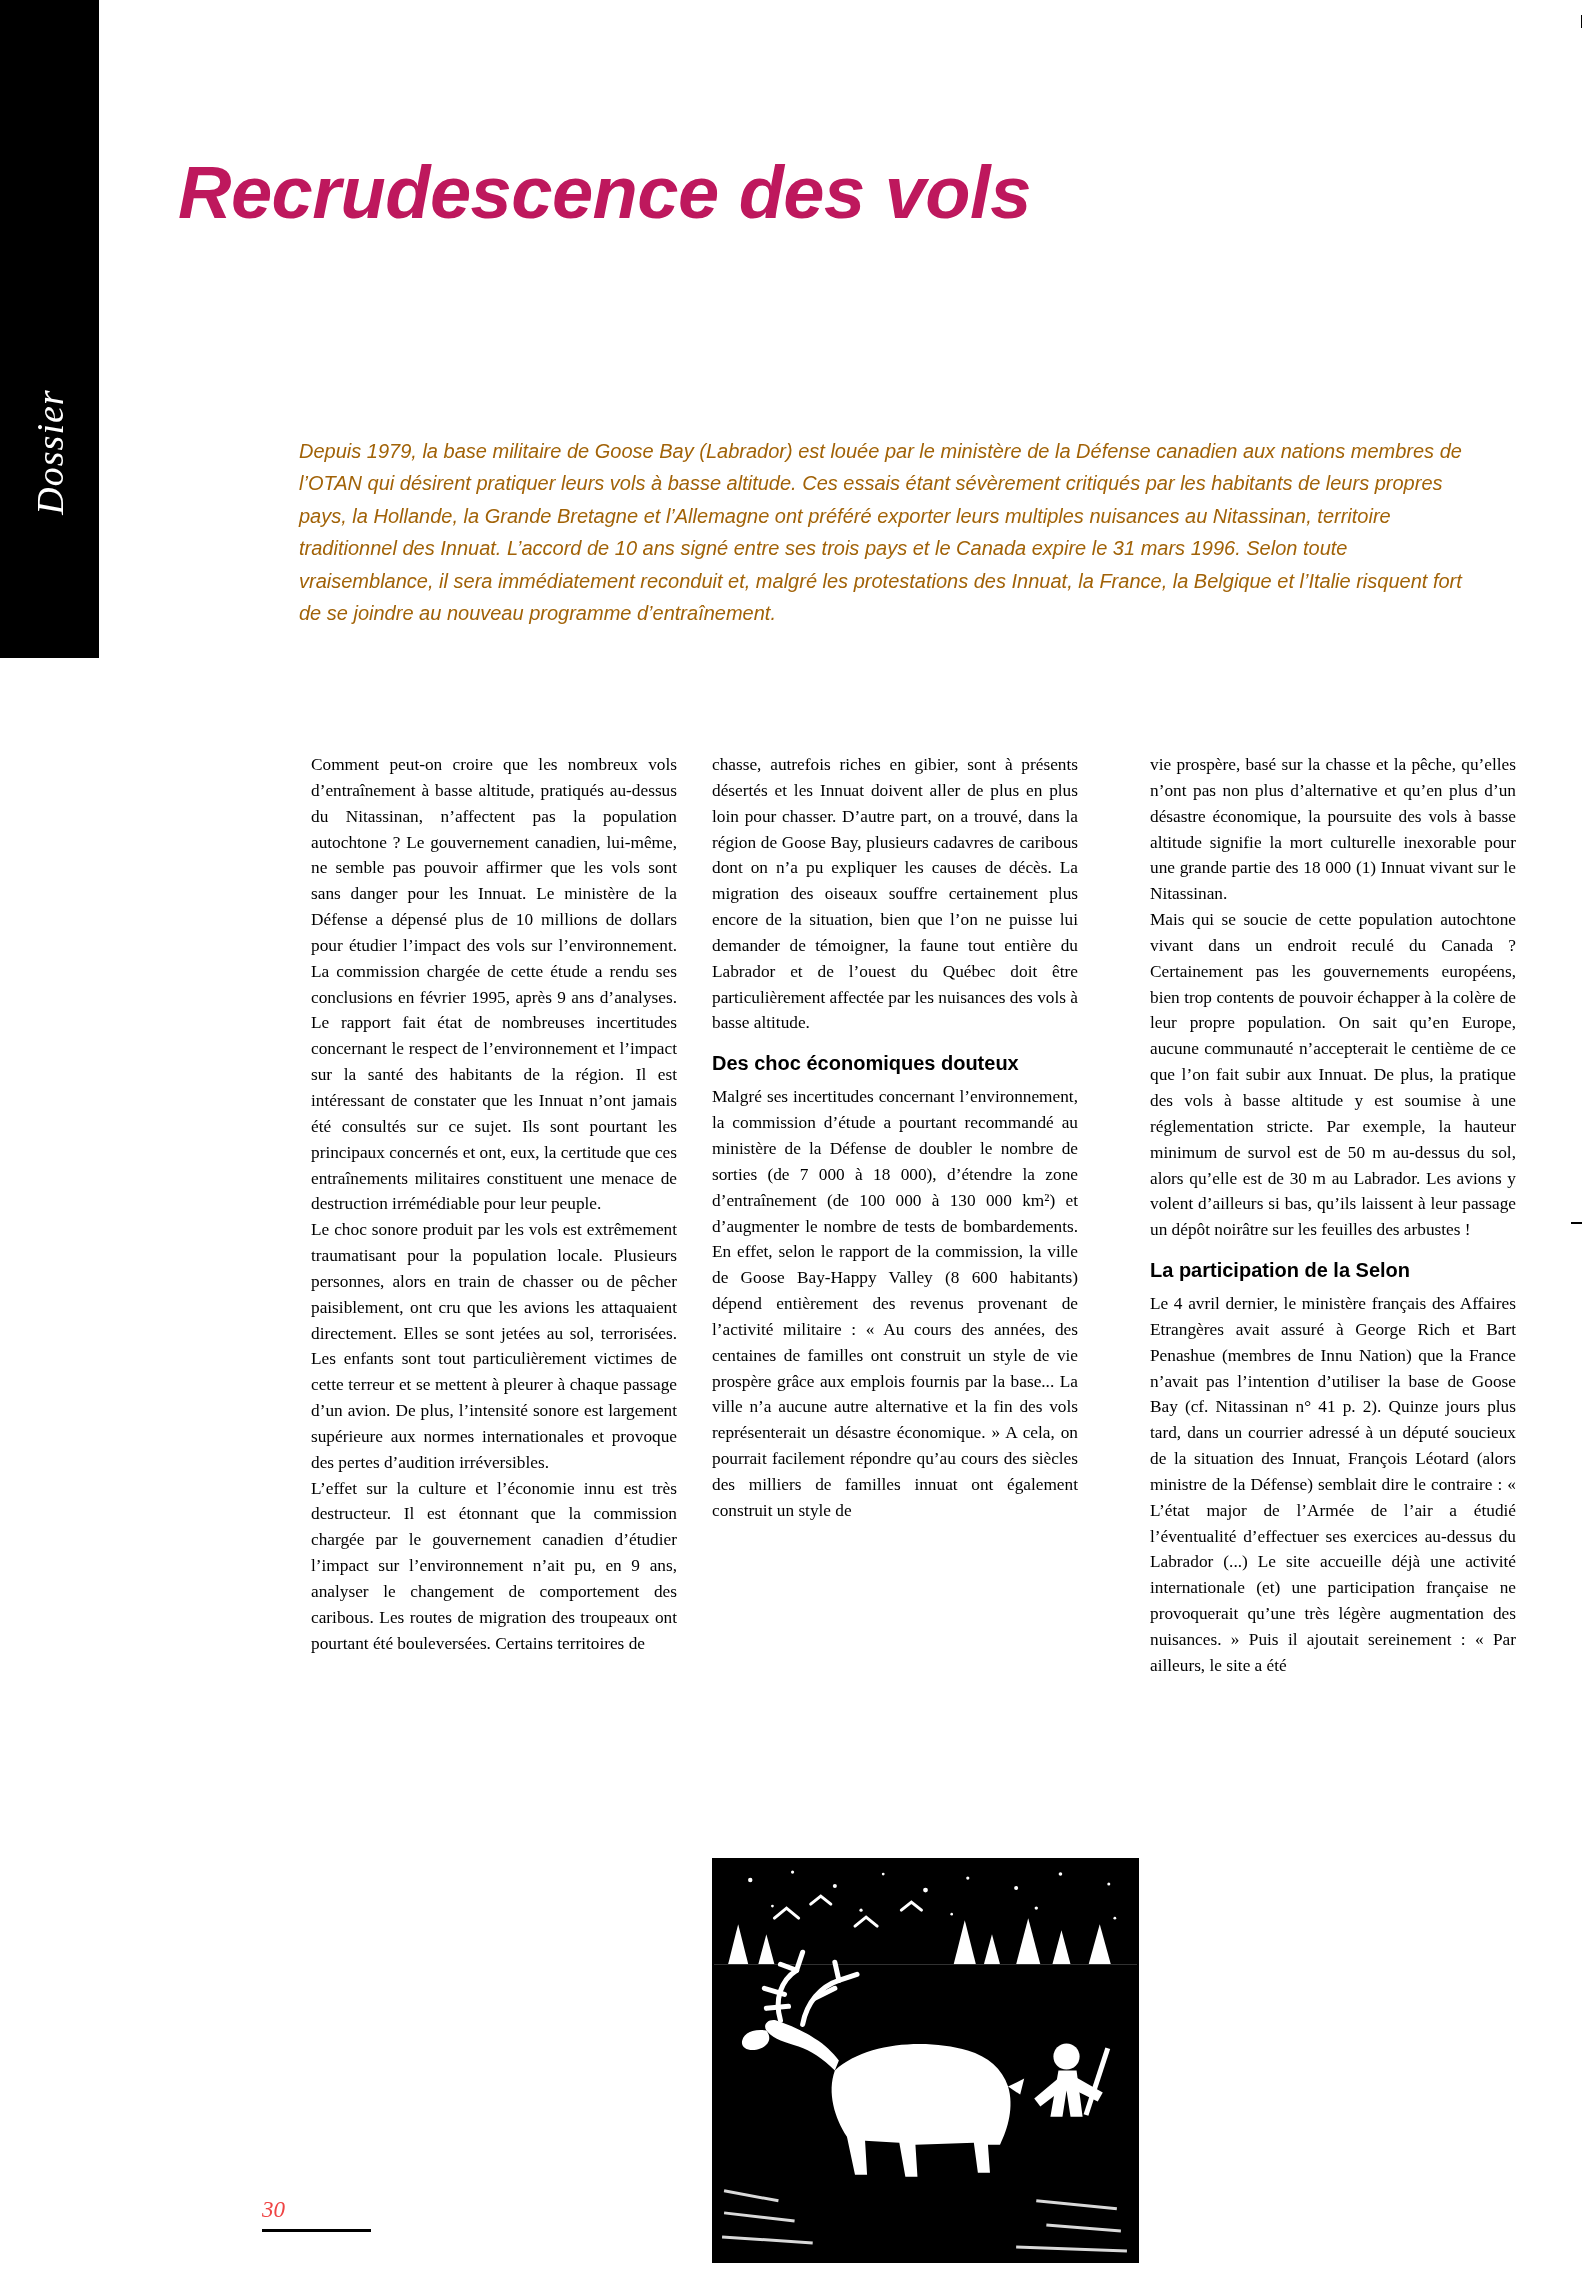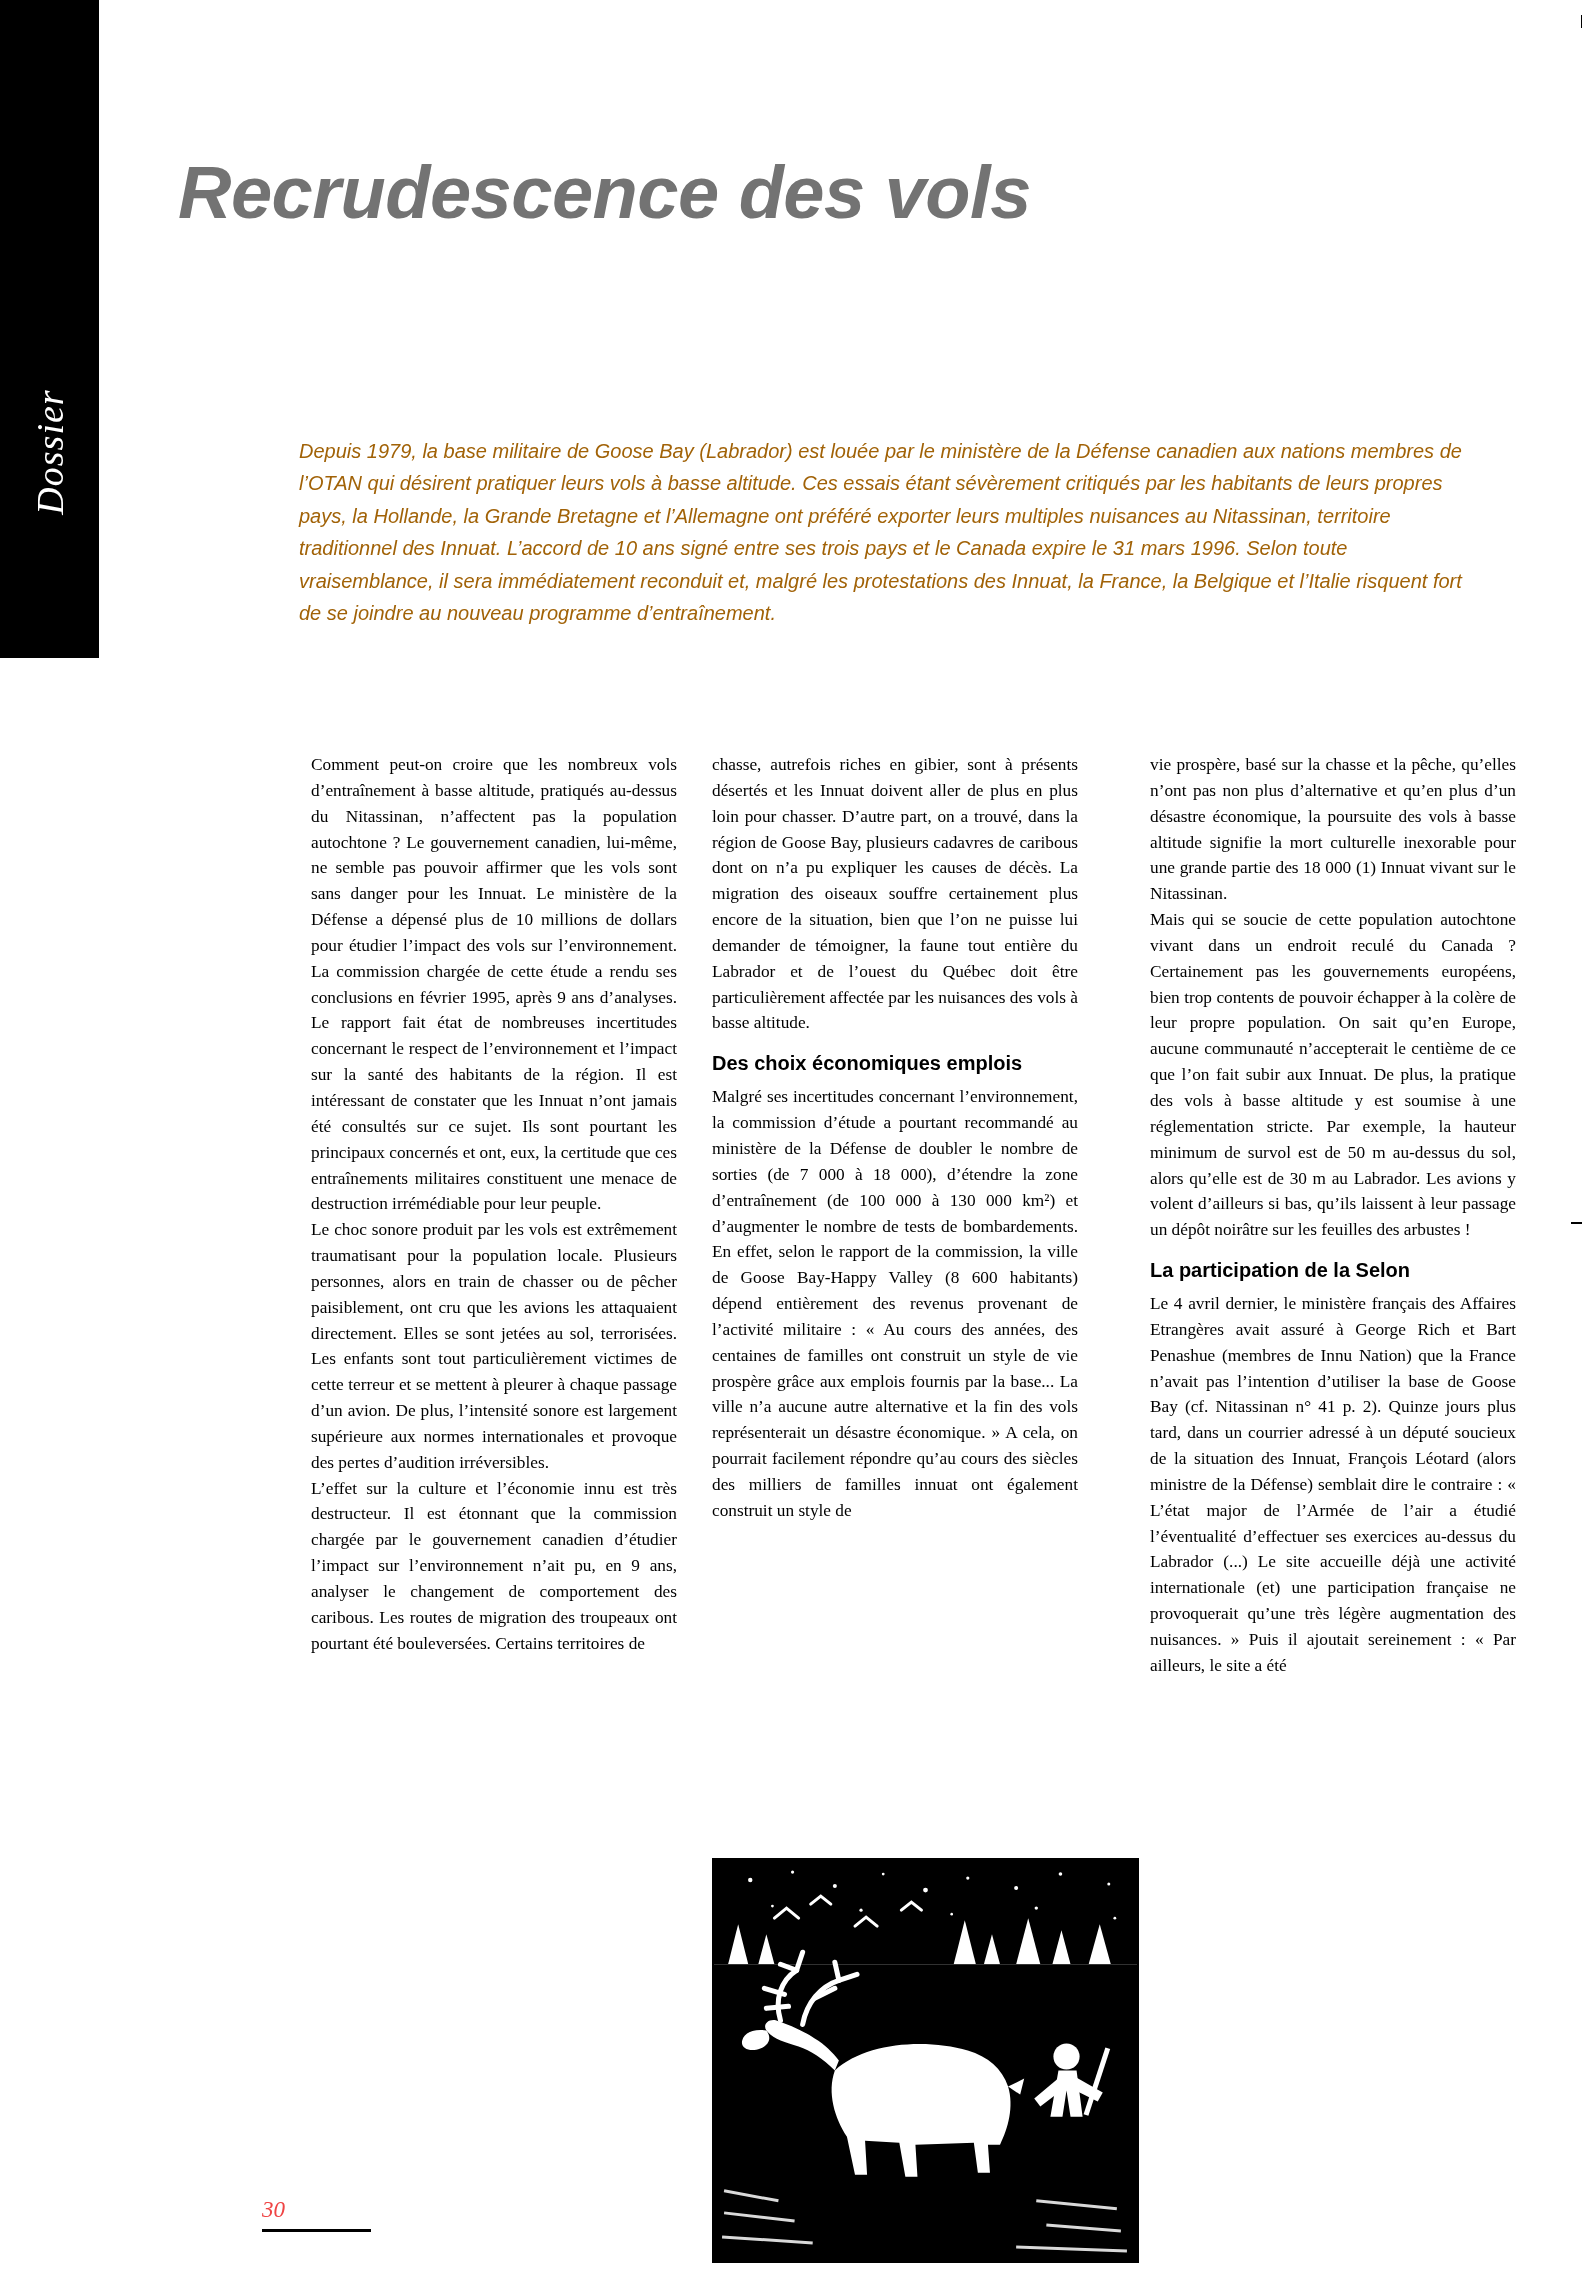--- a/index.html
+++ b/index.html
@@ -54,21 +54,21 @@
     position: absolute;
     left: 30px;
     top: 99px;
     width: 1306px;
     font-family: "Liberation Sans", sans-serif;
     font-weight: bold;
     font-style: italic;
     font-size: 74px;
     line-height: 1.18;
     letter-spacing: -0.5px;
-    color: #737373;
+    color: #be185d;
   }
   .headline .l2 { display: block; }
 
   
   .standfirst {
     position: absolute;
     left: 151px;
     top: 435px;
     width: 1182px;
     font-family: "Liberation Sans", sans-serif;
@@ -186,21 +186,21 @@
   <div class="columns">
 
     <div class="col col-1">
       <p>Comment peut-on croire que les nombreux vols d’entraînement à basse altitude, pratiqués au-dessus du Nitassinan, n’affectent pas la population autochtone ? Le gouvernement canadien, lui-même, ne semble pas pouvoir affirmer que les vols sont sans danger pour les Innuat. Le ministère de la Défense a dépensé plus de 10 millions de dollars pour étudier l’impact des vols sur l’environnement. La commission chargée de cette étude a rendu ses conclusions en février 1995, après 9 ans d’analyses. Le rapport fait état de nombreuses incertitudes concernant le respect de l’environnement et l’impact sur la santé des habitants de la région. Il est intéressant de constater que les Innuat n’ont jamais été consultés sur ce sujet. Ils sont pourtant les principaux concernés et ont, eux, la certitude que ces entraînements militaires constituent une menace de destruction irrémédiable pour leur peuple.</p>
       <p>Le choc sonore produit par les vols est extrêmement traumatisant pour la population locale. Plusieurs personnes, alors en train de chasser ou de pêcher paisiblement, ont cru que les avions les attaquaient directement. Elles se sont jetées au sol, terrorisées. Les enfants sont tout particulièrement victimes de cette terreur et se mettent à pleurer à chaque passage d’un avion. De plus, l’intensité sonore est largement supérieure aux normes internationales et provoque des pertes d’audition irréversibles.</p>
       <p>L’effet sur la culture et l’économie innu est très destructeur. Il est étonnant que la commission chargée par le gouvernement canadien d’étudier l’impact sur l’environnement n’ait pu, en 9 ans, analyser le changement de comportement des caribous. Les routes de migration des troupeaux ont pourtant été bouleversées. Certains territoires de</p>
     </div>
 
     <div class="col col-2">
       <p>chasse, autrefois riches en gibier, sont à présents désertés et les Innuat doivent aller de plus en plus loin pour chasser. D’autre part, on a trouvé, dans la région de Goose Bay, plusieurs cadavres de caribous dont on n’a pu expliquer les causes de décès. La migration des oiseaux souffre certainement plus encore de la situation, bien que l’on ne puisse lui demander de témoigner, la faune tout entière du Labrador et de l’ouest du Québec doit être particulièrement affectée par les nuisances des vols à basse altitude.</p>
-      <h2 class="subhead">Des choix économiques emplois</h2>
+      <h2 class="subhead">Des choc économiques douteux</h2>
       <p>Malgré ses incertitudes concernant l’environnement, la commission d’étude a pourtant recommandé au ministère de la Défense de doubler le nombre de sorties (de 7 000 à 18 000), d’étendre la zone d’entraînement (de 100 000 à 130 000 km²) et d’augmenter le nombre de tests de bombardements. En effet, selon le rapport de la commission, la ville de Goose Bay-Happy Valley (8 600 habitants) dépend entièrement des revenus provenant de l’activité militaire : « Au cours des années, des centaines de familles ont construit un style de vie prospère grâce aux emplois fournis par la base... La ville n’a aucune autre alternative et la fin des vols représenterait un désastre économique. » A cela, on pourrait facilement répondre qu’au cours des siècles des milliers de familles innuat ont également construit un style de</p>
     </div>
 
     <div class="col col-3">
       <p>vie prospère, basé sur la chasse et la pêche, qu’elles n’ont pas non plus d’alternative et qu’en plus d’un désastre économique, la poursuite des vols à basse altitude signifie la mort culturelle inexorable pour une grande partie des 18 000 (1) Innuat vivant sur le Nitassinan.</p>
       <p>Mais qui se soucie de cette population autochtone vivant dans un endroit reculé du Canada ? Certainement pas les gouvernements européens, bien trop contents de pouvoir échapper à la colère de leur propre population. On sait qu’en Europe, aucune communauté n’accepterait le centième de ce que l’on fait subir aux Innuat. De plus, la pratique des vols à basse altitude y est soumise à une réglementation stricte. Par exemple, la hauteur minimum de survol est de 50 m au-dessus du sol, alors qu’elle est de 30 m au Labrador. Les avions y volent d’ailleurs si bas, qu’ils laissent à leur passage un dépôt noirâtre sur les feuilles des arbustes !</p>
       <h2 class="subhead">La participation de la Selon</h2>
       <p>Le 4 avril dernier, le ministère français des Affaires Etrangères avait assuré à George Rich et Bart Penashue (membres de Innu Nation) que la France n’avait pas l’intention d’utiliser la base de Goose Bay (cf. Nitassinan n° 41 p. 2). Quinze jours plus tard, dans un courrier adressé à un député soucieux de la situation des Innuat, François Léotard (alors ministre de la Défense) semblait dire le contraire : « L’état major de l’Armée de l’air a étudié l’éventualité d’effectuer ses exercices au-dessus du Labrador (...) Le site accueille déjà une activité internationale (et) une participation française ne provoquerait qu’une très légère augmentation des nuisances. » Puis il ajoutait sereinement : « Par ailleurs, le site a été</p>
     </div>
 

